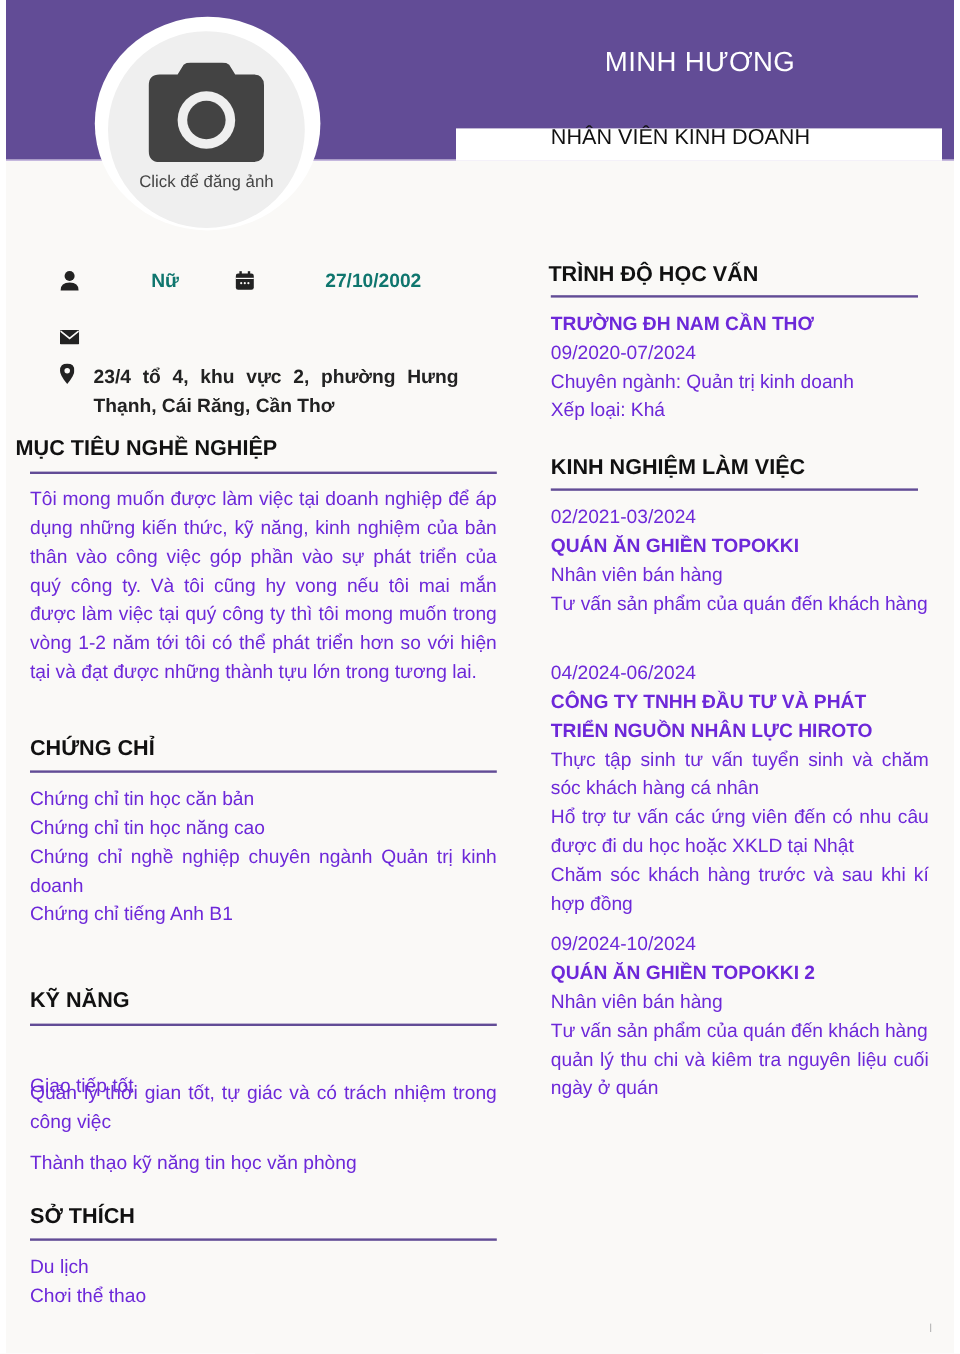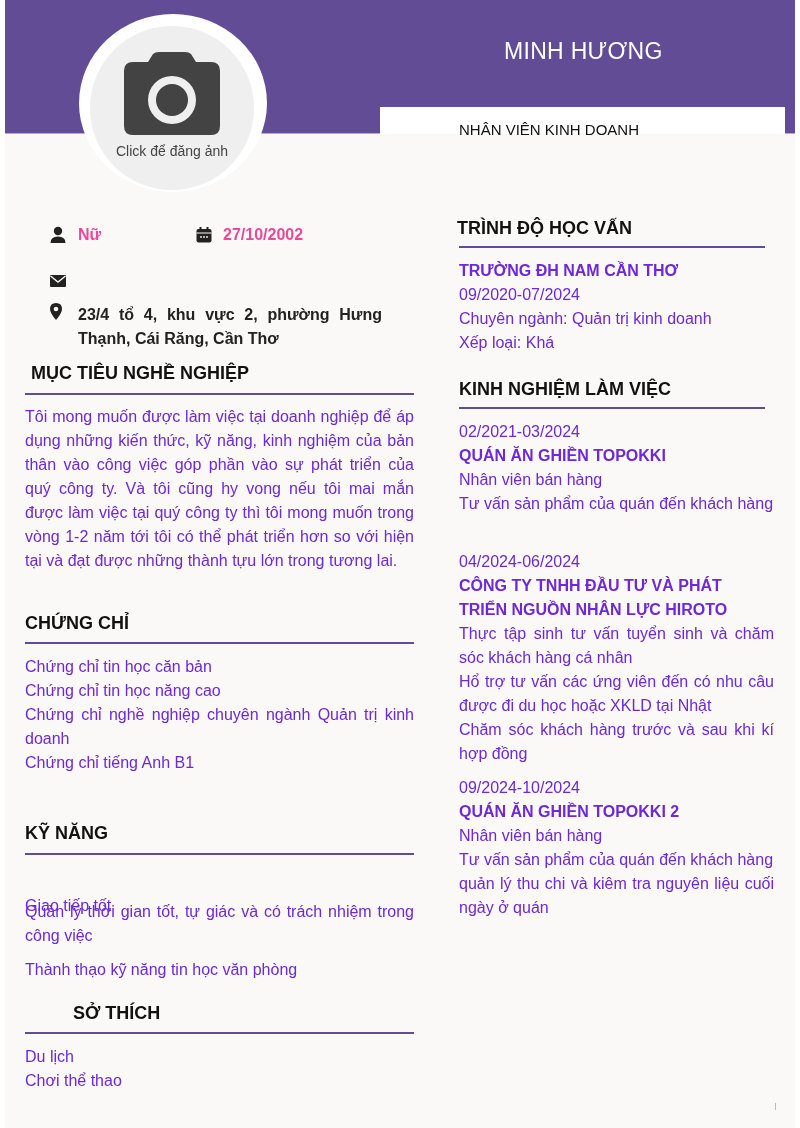--- a/index.html
+++ b/index.html
@@ -3,27 +3,27 @@
 <meta charset="utf-8">
 <style>
   html, body { margin:0; padding:0; }
   body { width:800px; height:1128px; background:#ffffff; position:relative; overflow:hidden;
          font-family:"Liberation Sans", "DejaVu Sans", sans-serif; color:#111; }
   .page { position:absolute; left:5px; top:0; width:790px; height:1128px; background:#faf9f7; }
   .header { position:absolute; left:5px; top:0; width:790px; height:133px; background:#624c96; }
   .header-underline { position:absolute; left:5px; top:133px; width:790px; height:1px; background:#b8a8d8; }
   .name { position:absolute; left:456px; top:38px; font-size:23px; color:#ffffff; letter-spacing:0.3px; white-space:nowrap;margin-left:48px; }
   .title-box { position:absolute; left:380px; top:107px; width:405px; height:27px; background:#ffffff; }
-  .job-title { position:absolute; left:459px; top:121px; font-size:15px; color:#111; white-space:nowrap; }
+  .job-title { position:absolute; left:459px; top:104px; font-size:18px; color:#111; white-space:nowrap; }
   .avatar-ring { position:absolute; left:79px; top:14px; width:188px; height:178px; border-radius:50%; background:#ffffff; }
   .avatar { position:absolute; left:90px; top:26px; width:164px; height:164px; border-radius:50%; background:#efefef; }
   .camera { position:absolute; left:123px; top:52px; }
   .avatar-label { position:absolute; left:90px; top:143px; width:164px; text-align:center; font-size:14px; color:#444; }
 
-  .info-row { position:absolute; display:flex; align-items:flex-end; font-size:16px; font-weight:bold; color:#ec4899; }
+  .info-row { position:absolute; display:flex; align-items:flex-start; font-size:16px; font-weight:bold; color:#0f766e;gap:48px; }
   .info-row .ico { width:16px; height:18px; display:inline-block; margin-right:8px; }
   .address { position:absolute; left:78px; top:303px; width:304px; font-size:16px; font-weight:bold; line-height:24px; text-align:justify; color:#222; }
 
   .section-title { position:absolute; font-size:18px; font-weight:bold; color:#111; white-space:nowrap; }
   .rule { position:absolute; height:2px; background:#624c96; }
   .text { position:absolute; font-size:16px; line-height:24px; color:#6d28d9; }
   .justify { text-align:justify; }
   .bold { font-weight:bold; }
   .line { display:block; }
   .scroll-mark { position:absolute; left:775px; top:1103px; width:1px; height:7px; background:#bbb; }
@@ -73,40 +73,40 @@
     <path d="M0.5 1 L8 7 L15.5 1" stroke="#faf9f7" stroke-width="1.4" fill="none"></path>
   </svg>
   <span></span>
 </div>
 <svg style="position:absolute; left:50px; top:303px;" width="12" height="17" viewBox="0 0 12 17">
   <path d="M6 0 Q12 0 12 6 Q12 10 6 17 Q0 10 0 6 Q0 0 6 0 Z" fill="#222"></path>
   <circle cx="6" cy="6" r="2.3" fill="#faf9f7"></circle>
 </svg>
 <div class="address">23/4 tổ 4, khu vực 2, phường Hưng Thạnh, Cái Răng, Cần Thơ</div>
 
-<div class="section-title" style="left:31px; top:363px;">MỤC TIÊU NGHỀ NGHIỆP</div>
+<div class="section-title" style="left:13px; top:363px;">MỤC TIÊU NGHỀ NGHIỆP</div>
 <div class="rule" style="left:25px; top:393px; width:389px;"></div>
 <div class="text justify" style="left:25px; top:405px; width:389px;">Tôi mong muốn được làm việc tại doanh nghiệp để áp dụng những kiến thức, kỹ năng, kinh nghiệm của bản thân vào công việc góp phần vào sự phát triển của quý công ty. Và tôi cũng hy vong  nếu tôi mai mắn được làm việc tại quý công ty thì tôi mong muốn trong vòng 1-2 năm tới tôi có thể phát triển hơn so với hiện tại và đạt được những thành tựu lớn trong tương lai.</div>
 
 <div class="section-title" style="left:25px; top:613px;">CHỨNG CHỈ</div>
 <div class="rule" style="left:25px; top:642px; width:389px;"></div>
 <div class="text" style="left:25px; top:655px; width:389px;">
   <span class="line">Chứng chỉ tin học căn bản</span>
   <span class="line">Chứng chỉ tin học năng cao</span>
   <span class="line justify">Chứng chỉ nghề nghiệp chuyên ngành Quản trị kinh doanh</span>
   <span class="line">Chứng chỉ tiếng Anh B1</span>
 </div>
 
 <div class="section-title" style="left:25px; top:823px;">KỸ NĂNG</div>
 <div class="rule" style="left:25px; top:853px; width:389px;"></div>
 <div class="text" style="left:25px; top:894px; width:389px;">Giao tiếp tốt</div>
 <div class="text justify" style="left:25px; top:900px; width:389px;">Quản lý thời gian tốt, tự giác và có trách nhiệm trong công việc</div>
 <div class="text" style="left:25px; top:958px; width:389px;">Thành thạo kỹ năng tin học văn phòng</div>
 
-<div class="section-title" style="left:25px; top:1003px;margin-left:48px;">SỞ THÍCH</div>
+<div class="section-title" style="left:25px; top:1003px;">SỞ THÍCH</div>
 <div class="rule" style="left:25px; top:1032px; width:389px;"></div>
 <div class="text" style="left:25px; top:1045px; width:389px;">
   <span class="line">Du lịch</span>
   <span class="line">Chơi thể thao</span>
 </div>
 
 <div class="section-title" style="left:457px; top:218px;">TRÌNH ĐỘ HỌC VẤN</div>
 <div class="rule" style="left:459px; top:246px; width:306px;"></div>
 <div class="text" style="left:459px; top:259px; width:315px;">
   <span class="line bold">TRƯỜNG ĐH NAM CẦN THƠ</span>

